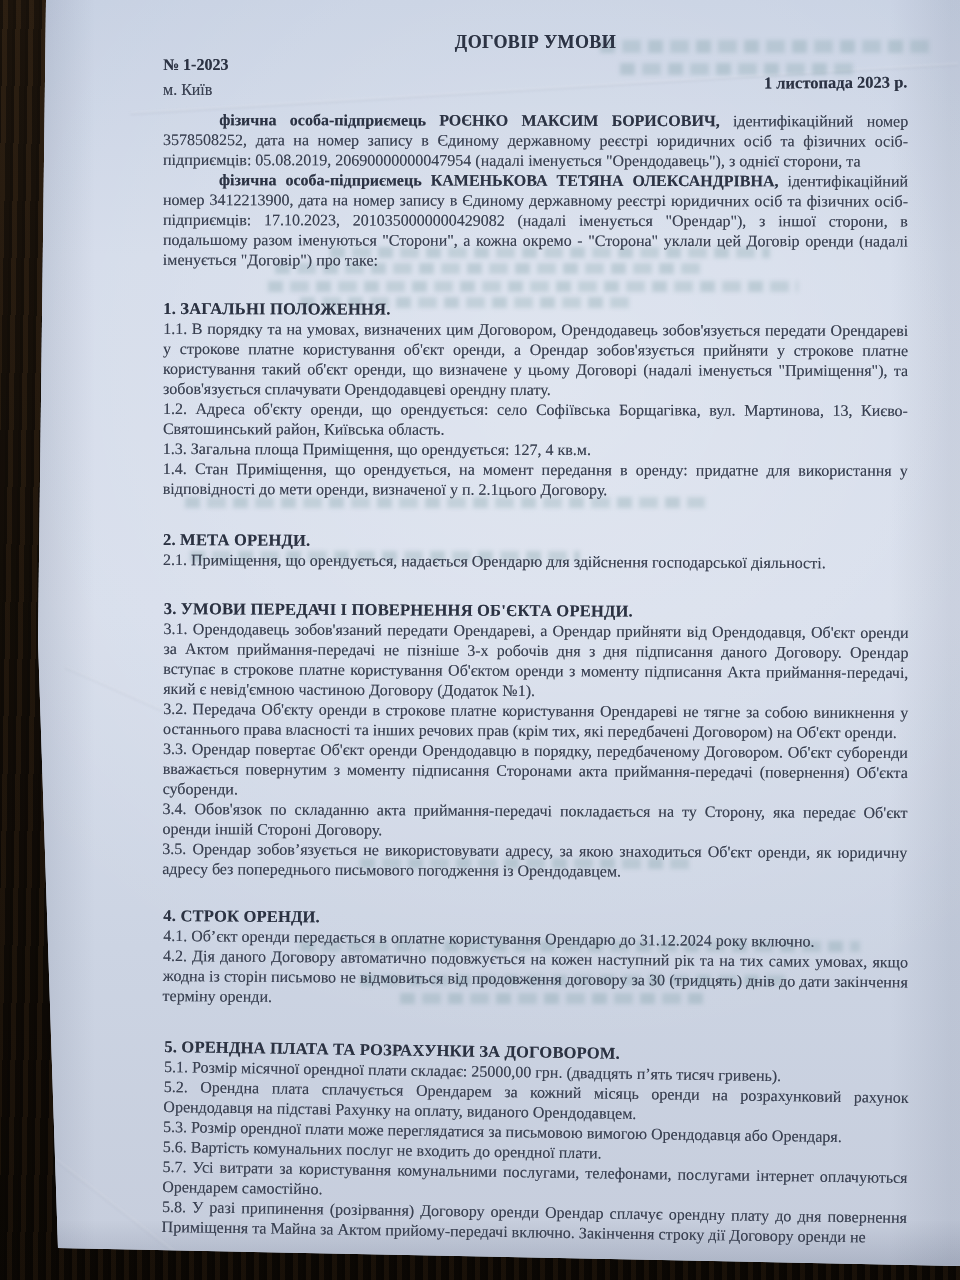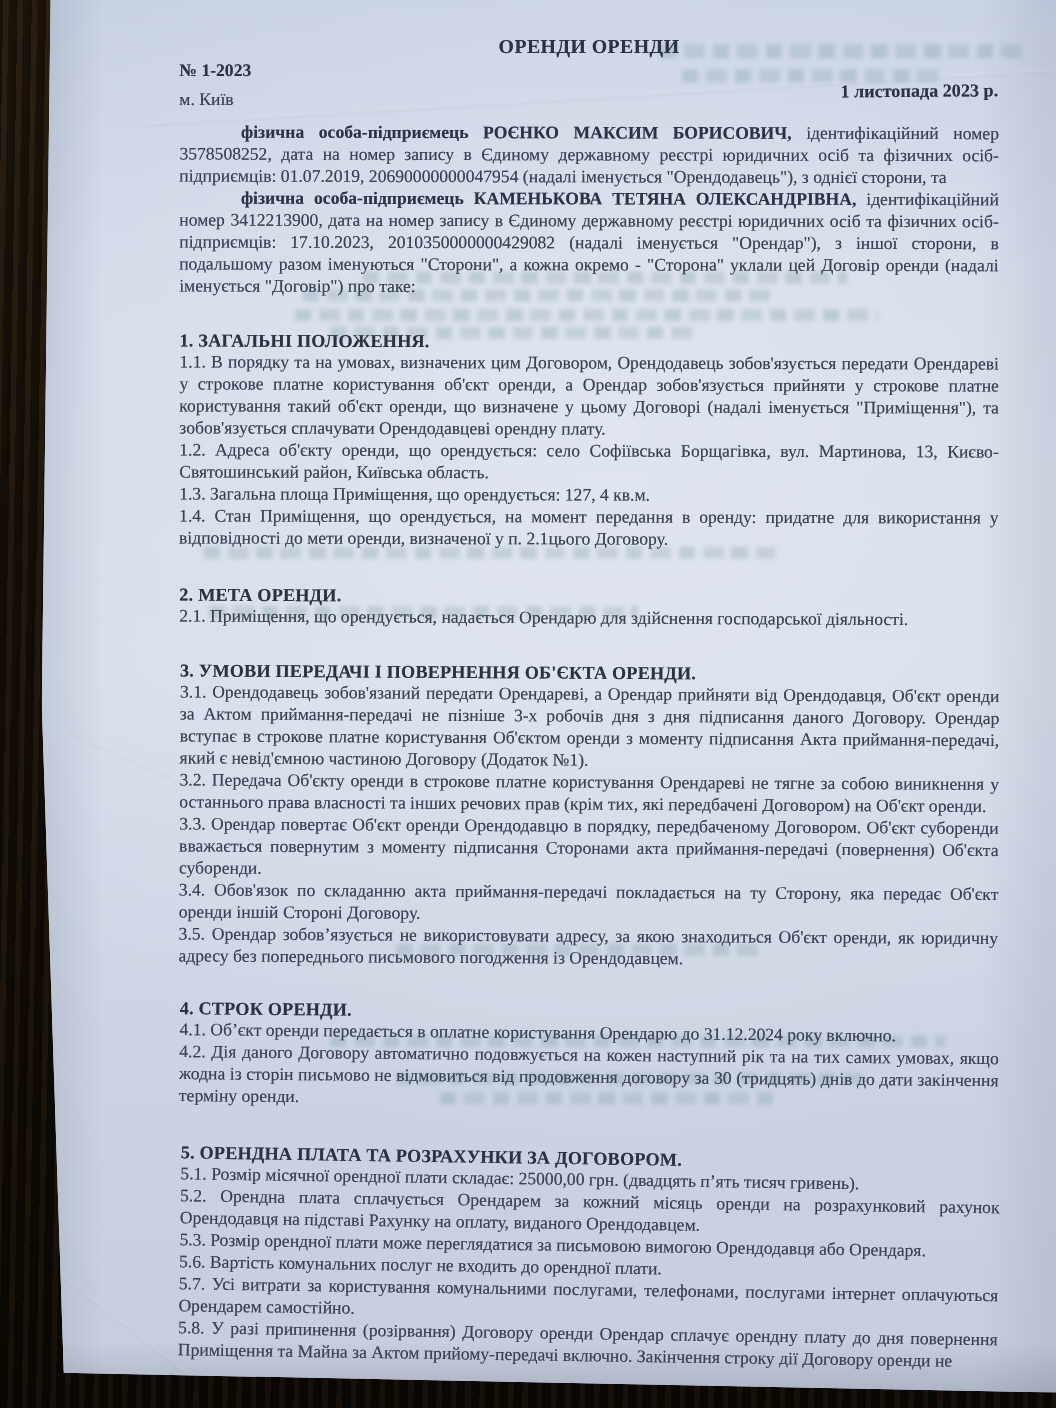--- a/index.html
+++ b/index.html
@@ -88,28 +88,28 @@
     <div class="smudge sm5"></div>
     <div class="smudge sm6"></div>
     <div class="smudge sm7"></div>
     <div class="smudge sm8"></div>
     <div class="smudge sm9"></div>
     <div class="smudge sm10"></div>
     <div class="smudge sm11"></div>
     <div class="smudge sm12"></div>
 
     <div class="content">
-      <div class="doc-title">ОРЕНДИ ОРЕНДИ</div>
+      <div class="doc-title">ДОГОВІР УМОВИ</div>
       <div class="doc-number">№ 1-2023</div>
       <div class="meta-row">
         <span class="meta-city">м. Київ</span>
         <span class="meta-date">1 листопада 2023 р.</span>
       </div>
       <div class="preamble">
-          <p class="para"><span class="b">фізична особа-підприємець РОЄНКО МАКСИМ БОРИСОВИЧ,</span><span> ідентифікаційний номер 3578508252, дата на номер запису в Єдиному державному реєстрі юридичних осіб та фізичних осіб-підприємців: 01.07.2019, 20690000000047954 (надалі іменується "Орендодавець"), з однієї сторони, та</span></p>
+          <p class="para"><span class="b">фізична особа-підприємець РОЄНКО МАКСИМ БОРИСОВИЧ,</span><span> ідентифікаційний номер 3578508252, дата на номер запису в Єдиному державному реєстрі юридичних осіб та фізичних осіб-підприємців: 05.08.2019, 20690000000047954 (надалі іменується "Орендодавець"), з однієї сторони, та</span></p>
           <p class="para"><span class="b">фізична особа-підприємець КАМЕНЬКОВА ТЕТЯНА ОЛЕКСАНДРІВНА,</span><span> ідентифікаційний номер 3412213900, дата на номер запису в Єдиному державному реєстрі юридичних осіб та фізичних осіб-підприємців: 17.10.2023, 2010350000000429082 (надалі іменується "Орендар"), з іншої сторони, в подальшому разом іменуються "Сторони", а кожна окремо - "Сторона" уклали цей Договір оренди (надалі іменується "Договір") про таке:</span></p>
         </div>
       <div>
           <section class="sec">
             <h2 class="sec-head">1. ЗАГАЛЬНІ ПОЛОЖЕННЯ.</h2>
             <p class="clause">1.1. В порядку та на умовах, визначених цим Договором, Орендодавець зобов'язується передати Орендареві у строкове платне користування об'єкт оренди, а Орендар зобов'язується прийняти у строкове платне користування такий об'єкт оренди, що визначене у цьому Договорі (надалі іменується "Приміщення"), та зобов'язується сплачувати Орендодавцеві орендну плату.</p>
             <p class="clause">1.2. Адреса об'єкту оренди, що орендується: село Софіївська Борщагівка, вул. Мартинова, 13, Києво-Святошинський район, Київська область.</p>
             <p class="clause">1.3. Загальна площа Приміщення, що орендується: 127, 4 кв.м.</p>
             <p class="clause">1.4. Стан Приміщення, що орендується, на момент передання в оренду: придатне для використання у відповідності до мети оренди, визначеної у п. 2.1цього Договору.</p>
           </section>

